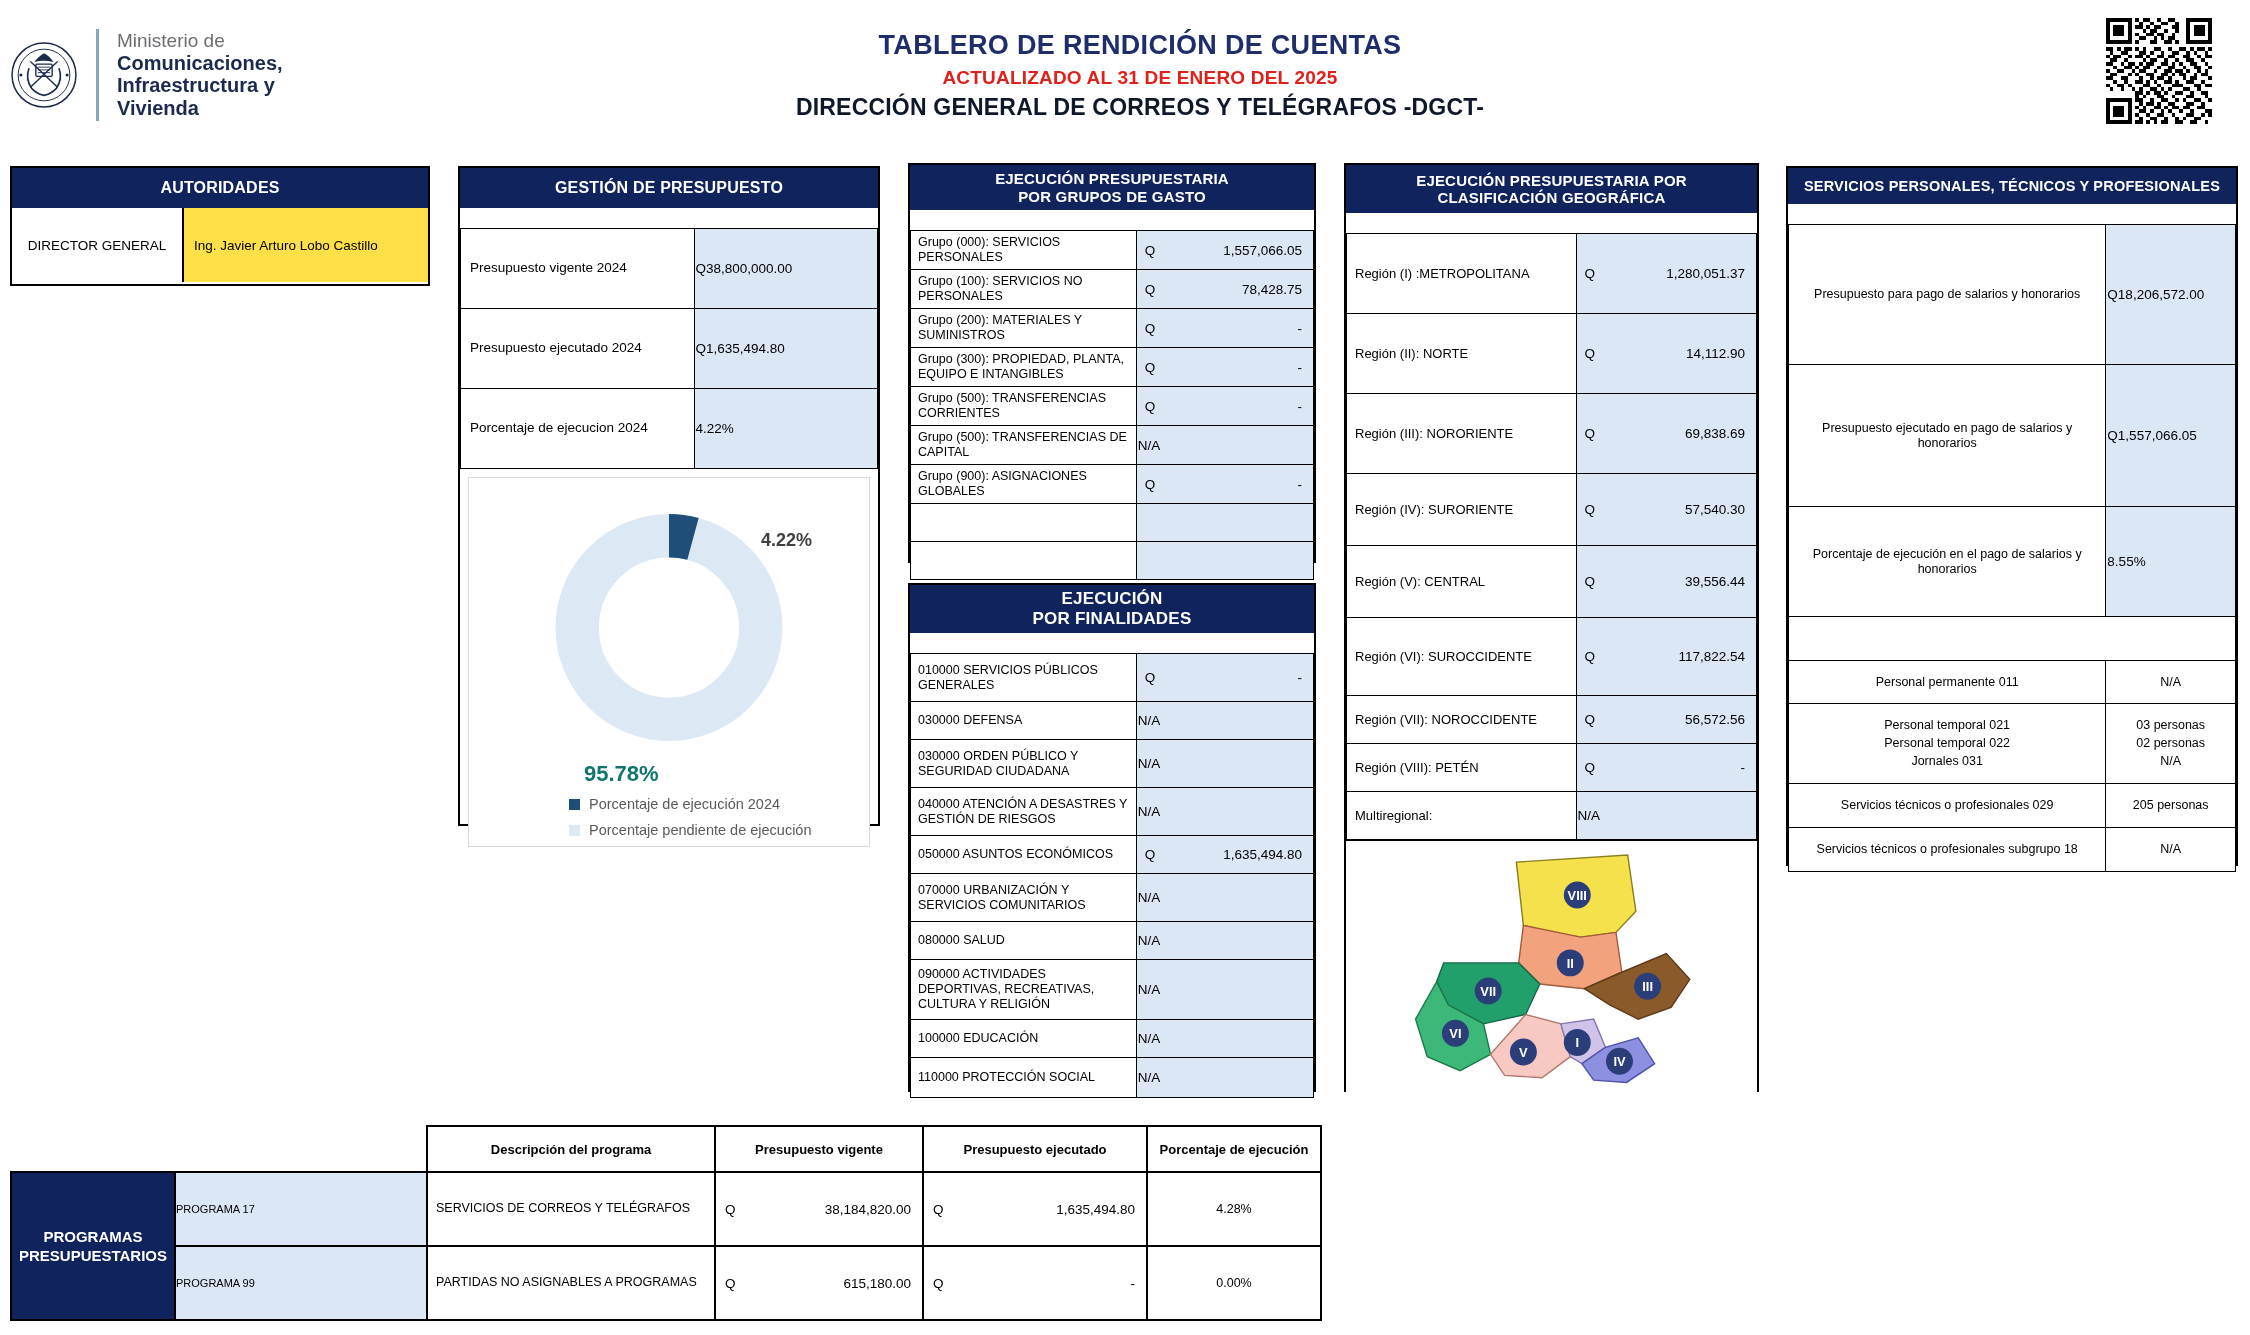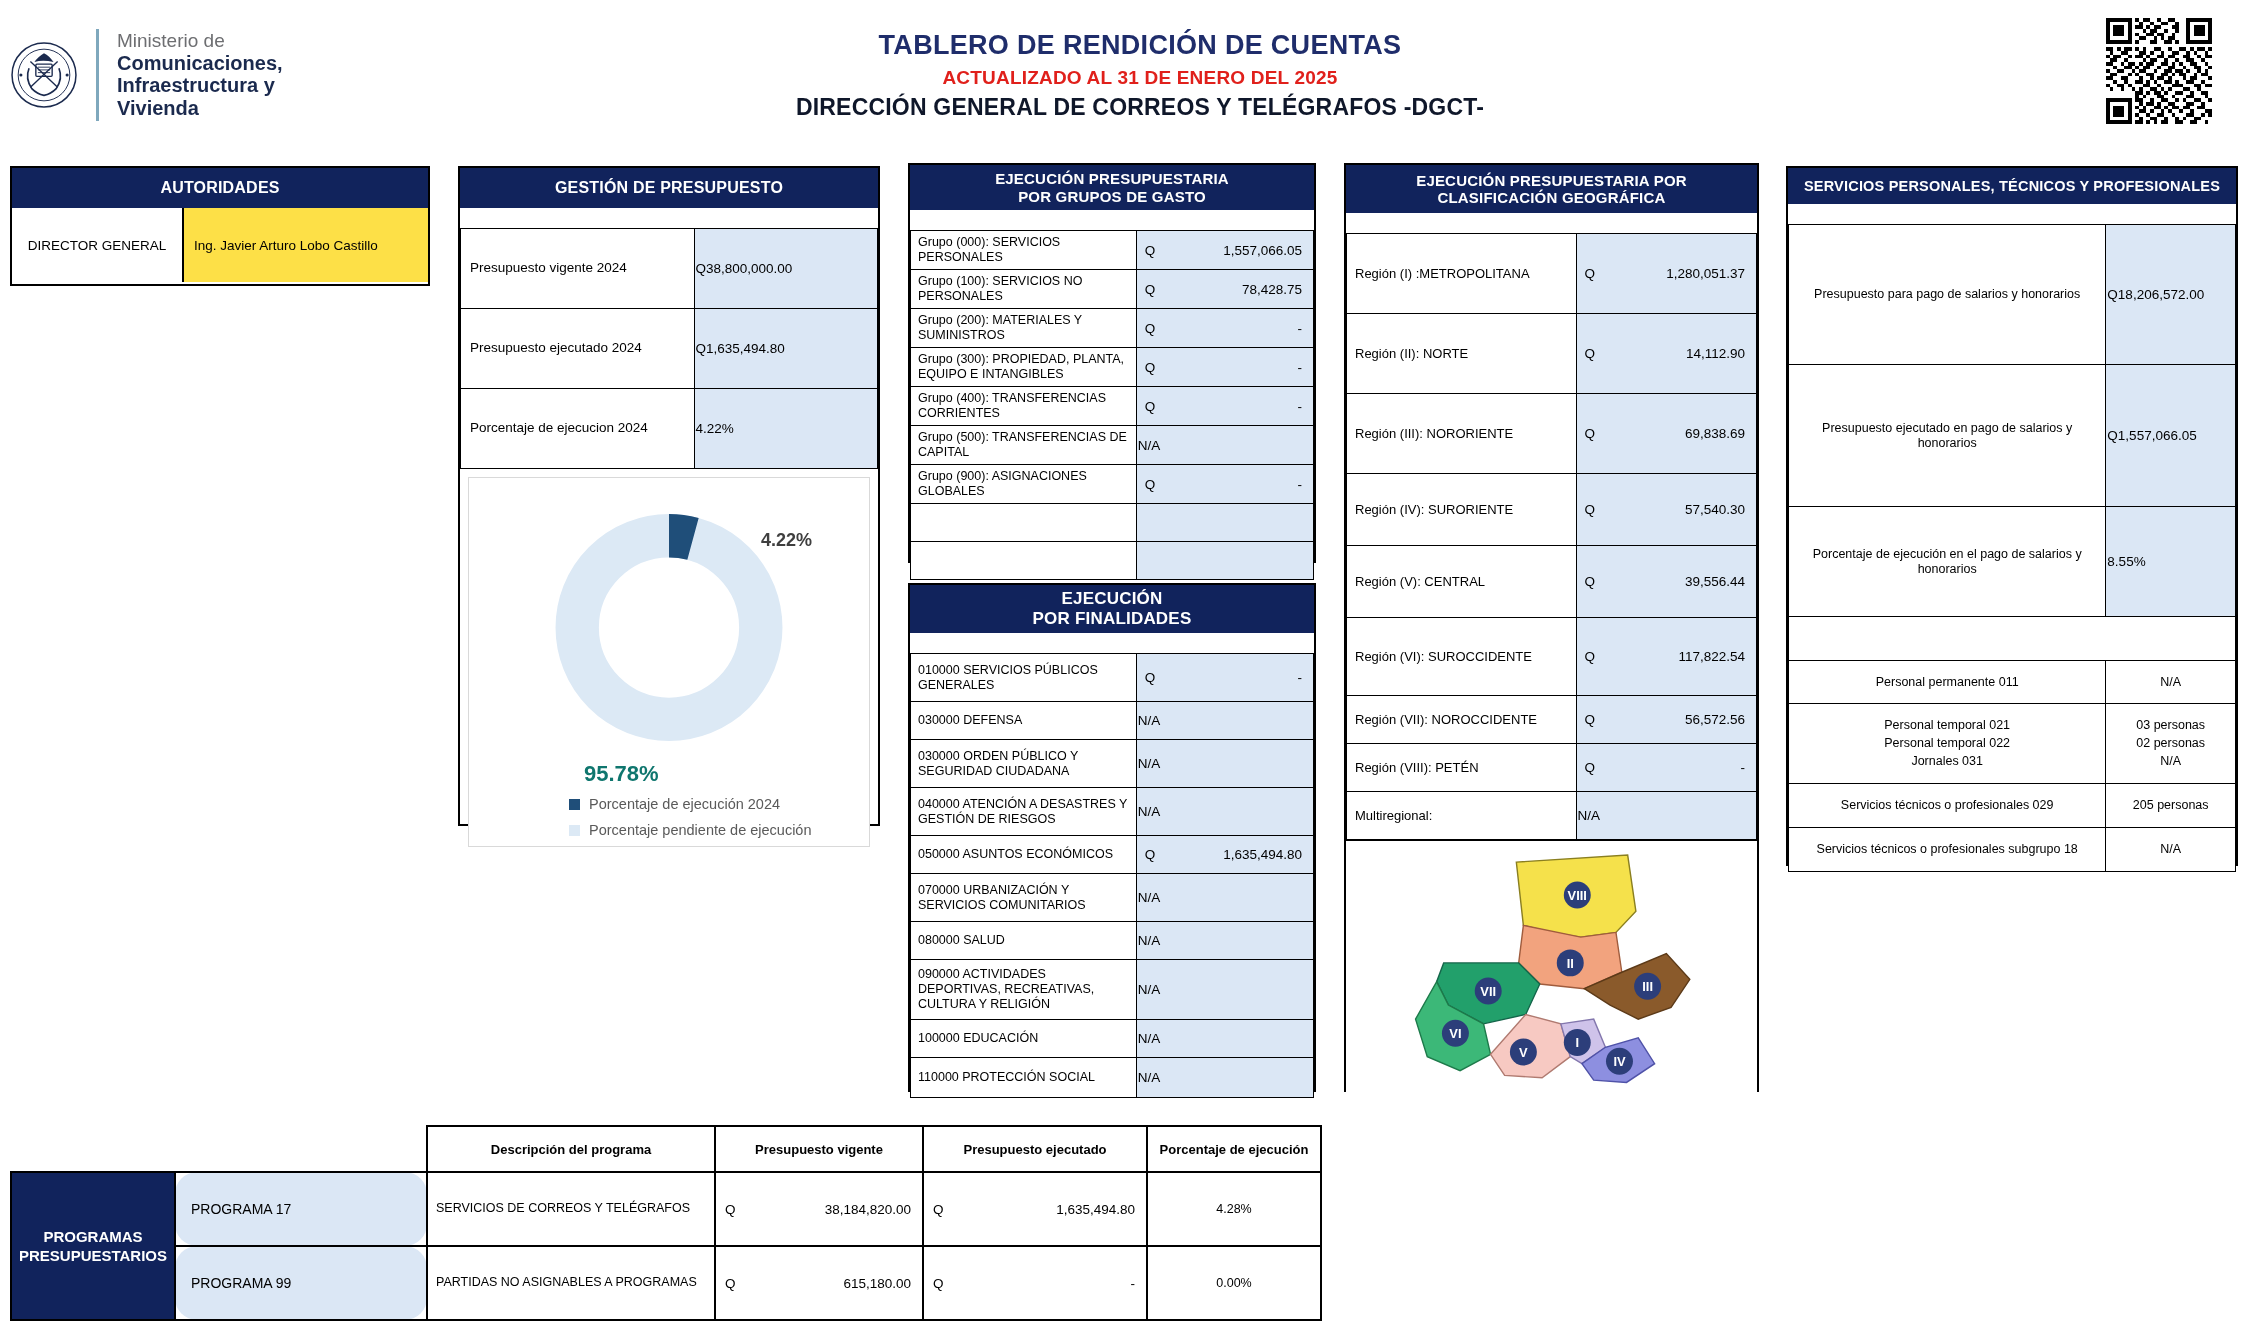--- a/index.html
+++ b/index.html
@@ -91,21 +91,21 @@
   #personal-tbl .valW { background:#fff; font-size:12.5px; text-align:center; line-height:1.45; }
 
   
   #programas-zone { left:10px; top:1125px; width:1160px; height:195px; }
   #prog-tbl { border-collapse:collapse; table-layout:fixed; width:100%; }
   #prog-tbl td { border:2px solid #000; vertical-align:middle; }
   #prog-tbl .corner { border:none; background:transparent; }
   #prog-tbl .hdr { background:#fff; font-size:13px; font-weight:bold; text-align:center; height:46px; }
   #prog-title-cell { background:#11235c; color:#fff; font-weight:bold; text-align:center;
                      font-size:15px; line-height:1.3; }
-  #prog-tbl .pname { background:#dbe7f5; font-size:14px; padding-left:15px;border-radius:22px; }
+  #prog-tbl .pname { background:#dbe7f5; font-size:11px; padding-left:0; }
   #prog-tbl .pdesc { background:#fff; font-size:12.5px; padding:4px 8px; line-height:1.25; }
   #prog-tbl .pmoney { background:#fff; font-size:12.5px; }
   #prog-tbl .ppct { background:#fff; font-size:12.5px; text-align:center; }
 </style>
 </head>
 <body>
 
 <div class="abs" id="header-logo">
   <div id="logo-seal">
     <svg viewBox="0 0 100 100" width="68" height="68" aria-hidden="true">
@@ -450,21 +450,21 @@
     <tr>
       <td class="lbl">Grupo (300): PROPIEDAD, PLANTA, EQUIPO E INTANGIBLES</td>
       <td class="valL">
         <div class="q-row">
               <span class="q-sym">Q</span>
               <span class="q-num">-</span>
             </div>
       </td>
     </tr>
     <tr>
-      <td class="lbl">Grupo (400): TRANSFERENCIAS CORRIENTES</td>
+      <td class="lbl">Grupo (500): TRANSFERENCIAS CORRIENTES</td>
       <td class="valL">
         <div class="q-row">
               <span class="q-sym">Q</span>
               <span class="q-num">-</span>
             </div>
       </td>
     </tr>
     <tr>
       <td class="lbl">Grupo (500): TRANSFERENCIAS DE CAPITAL</td>
       <td class="val">N/A</td>

